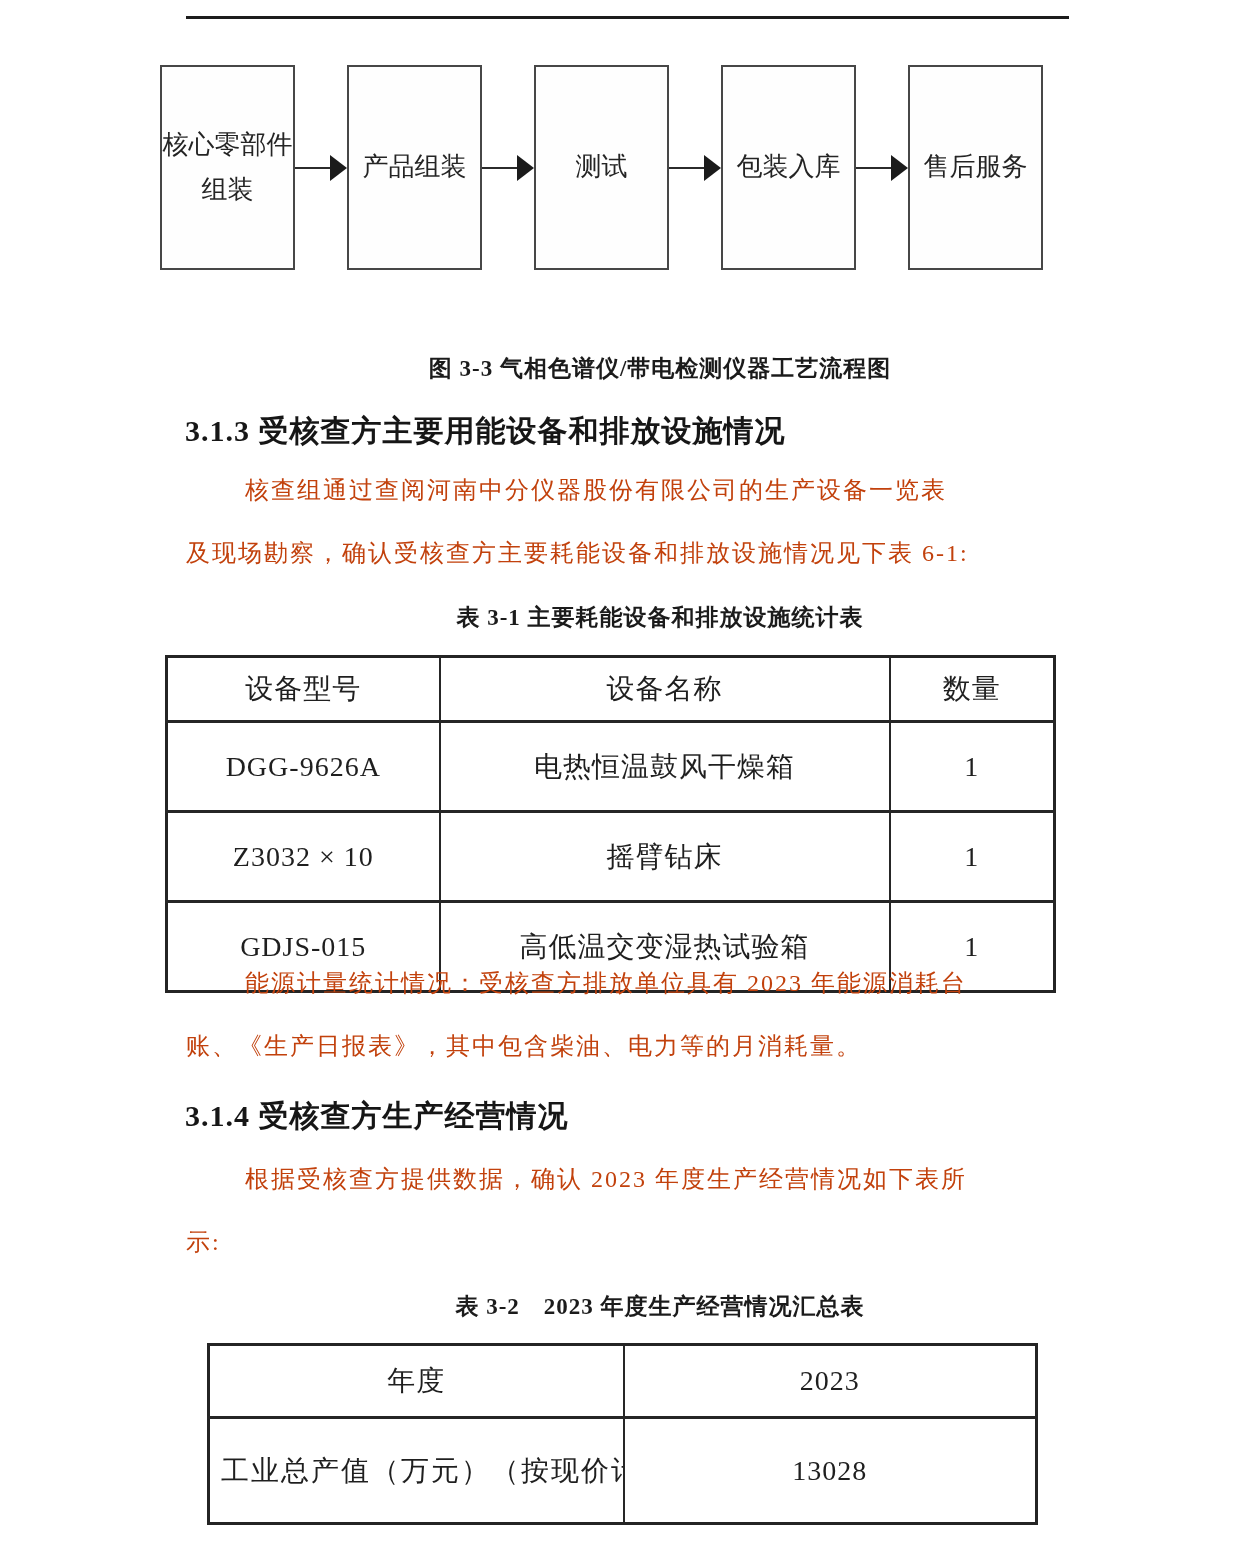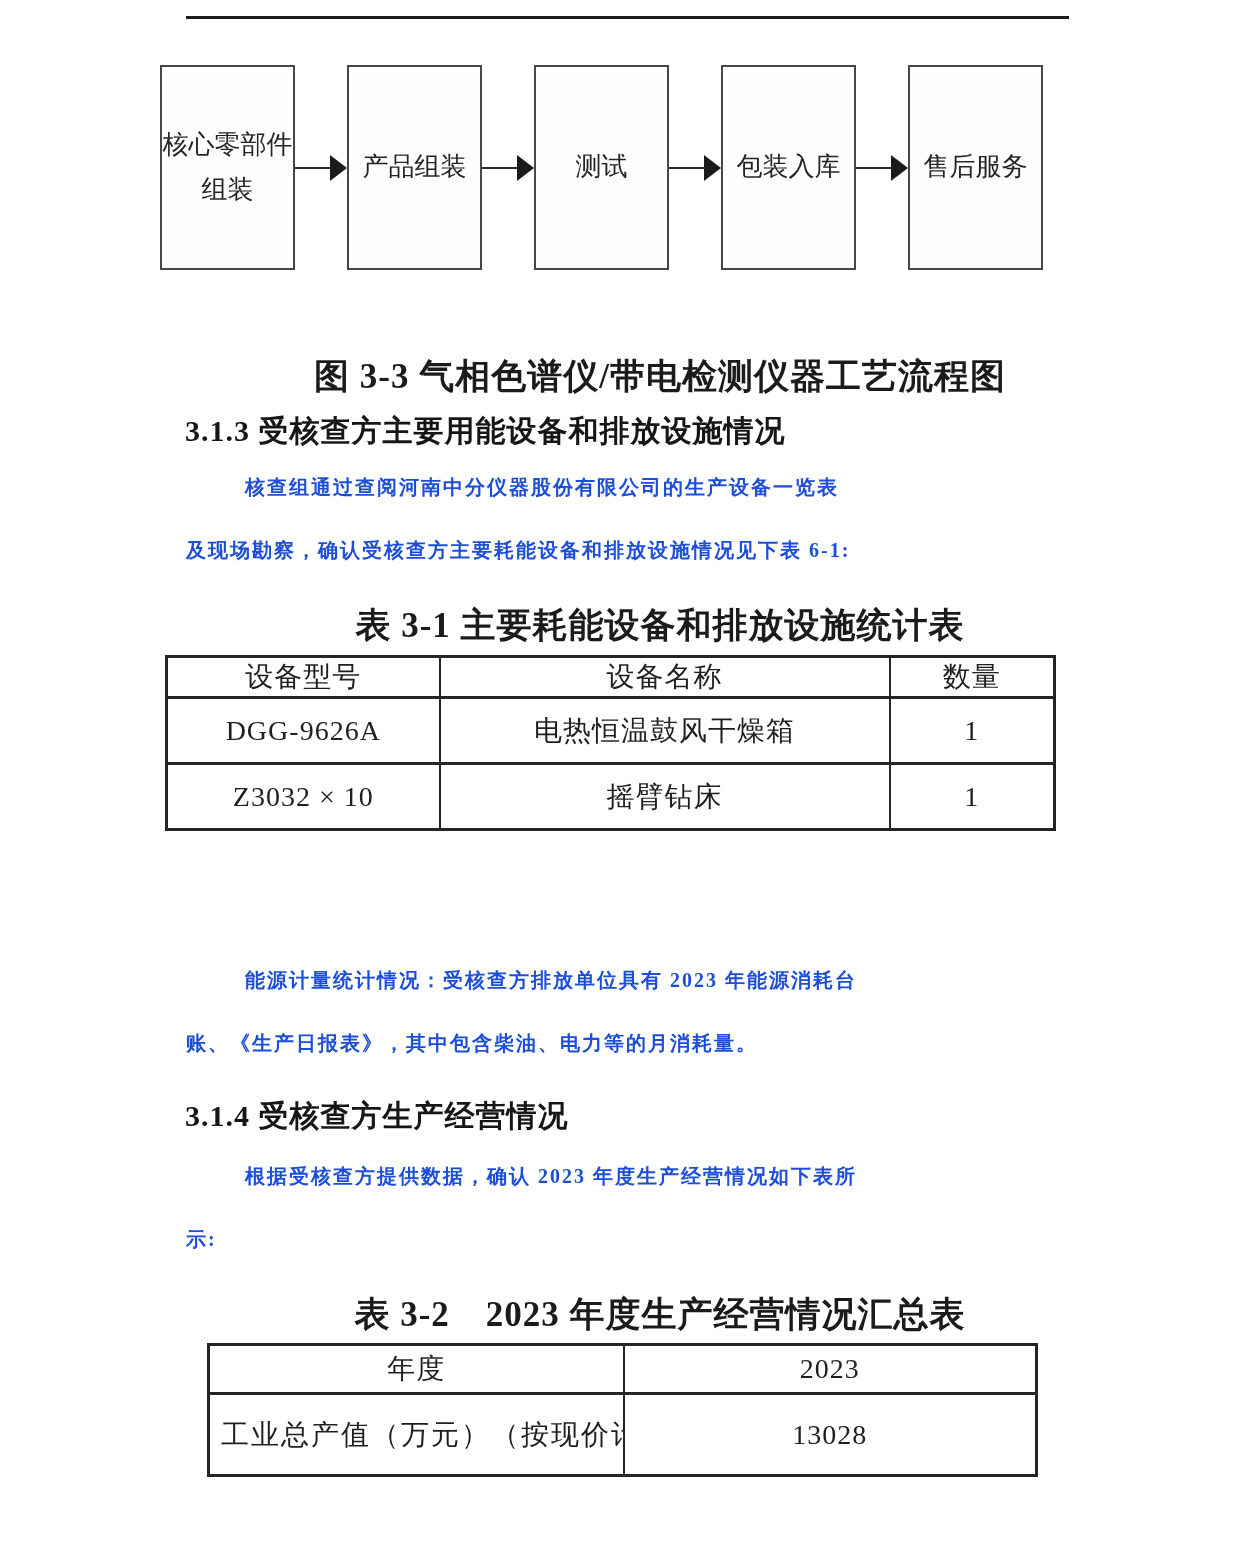--- a/index.html
+++ b/index.html
@@ -60,21 +60,21 @@
   }
 
   
   .caption {
     position: absolute;
     left: 187px; width: 866px;
     box-sizing: border-box;
     padding-left: 80px;
     text-align: center;
     font-weight: bold;
-    font-size: 35px;
+    font-size: 23px;
     letter-spacing: 1px;
     white-space: pre;
     color: #1b1b1b;
   }
   #fig-caption  { top: 353px; }
   #t31-caption  { top: 602px; }
   #t32-caption  { top: 1291px; }
 
   .heading {
     position: absolute;
@@ -84,25 +84,24 @@
     letter-spacing: 1px;
     white-space: pre;
     color: #161616;
   }
   #h313 { top: 411px; }
   #h314 { top: 1096px; }
 
   
   .para-line {
     position: absolute;
-    font-size: 20px;
+    font-size: 24px;
     letter-spacing: 2px;
     white-space: pre;
-    color: #1d4ed8;
-    font-weight: bold;
+    color: #c2410c;
   }
   #p1l1 { left: 245px; top: 474px; }
   #p1l2 { left: 186px; top: 537px; }
   #p2l1 { left: 245px; top: 967px; }
   #p2l2 { left: 186px; top: 1030px; }
   #p3l1 { left: 245px; top: 1163px; }
   #p3l2 { left: 186px; top: 1226px; }
 
   
   table.doc-table {
@@ -110,21 +109,21 @@
     border-collapse: collapse;
     table-layout: fixed;
     background: #ffffff;
     font-size: 28px;
     color: #1f1f1f;
   }
   table.doc-table td {
     border: 2px solid #262626;
     text-align: center;
     vertical-align: middle;
-    padding: 0;
+    padding: 12px;
     letter-spacing: 1px;
     overflow: hidden;
     white-space: nowrap;
   }
   table.doc-table tr + tr td { border-top-width: 3px; }
 
   #table31 { left: 165px; top: 655px; width: 888px; border: 3px solid #242424; }
   #table31 tr.hdr td  { height: 32px; }
   #table31 tr.data td { height: 63px; }
 
@@ -208,20 +207,25 @@
       <tr class="data">
         <td>DGG-9626A</td>
         <td>电热恒温鼓风干燥箱</td>
         <td>1</td>
       </tr>
       <tr class="data">
         <td>Z3032 × 10</td>
         <td>摇臂钻床</td>
         <td>1</td>
       </tr>
+      <tr class="data">
+        <td>GDJS-015</td>
+        <td>高低温交变湿热试验箱</td>
+        <td>1</td>
+      </tr>
     </tbody>
   </table>
 
   <div class="para-line" id="p2l1">能源计量统计情况：受核查方排放单位具有 2023 年能源消耗台</div>
   <div class="para-line" id="p2l2">账、《生产日报表》，其中包含柴油、电力等的月消耗量。</div>
 
   <div class="heading" id="h314">3.1.4 受核查方生产经营情况</div>
 
   <div class="para-line" id="p3l1">根据受核查方提供数据，确认 2023 年度生产经营情况如下表所</div>
   <div class="para-line" id="p3l2">示:</div>

